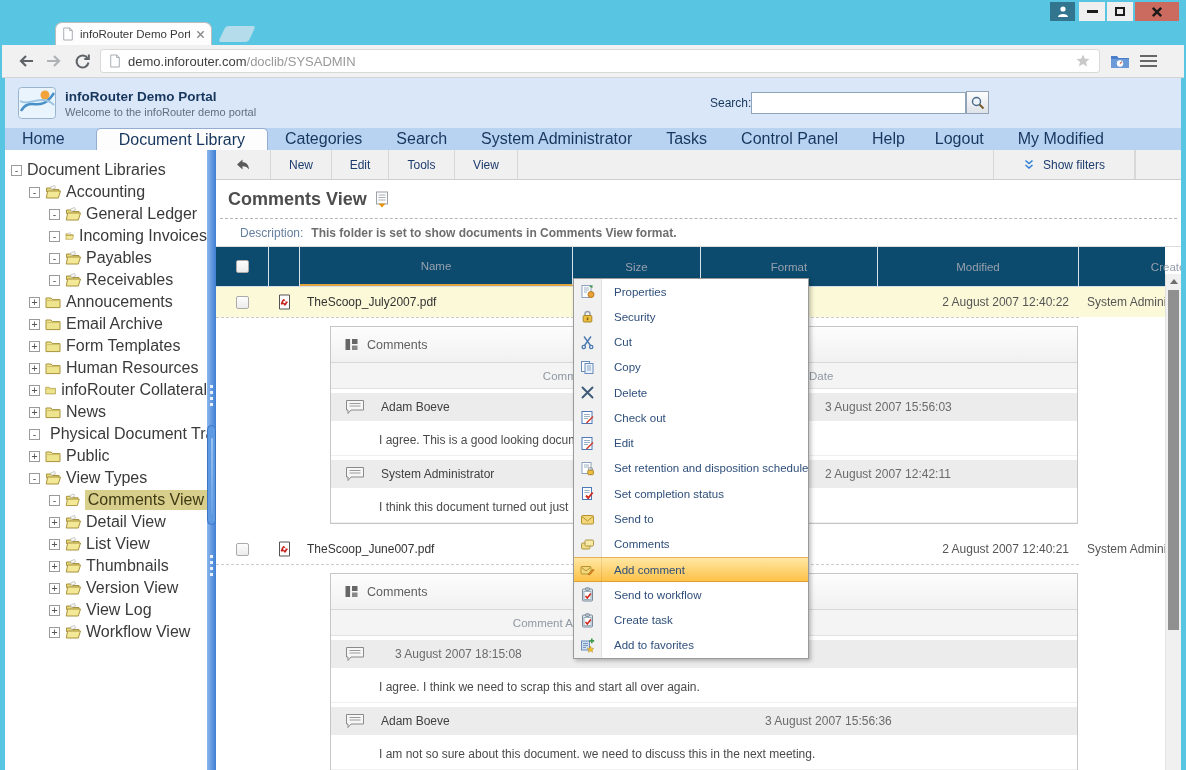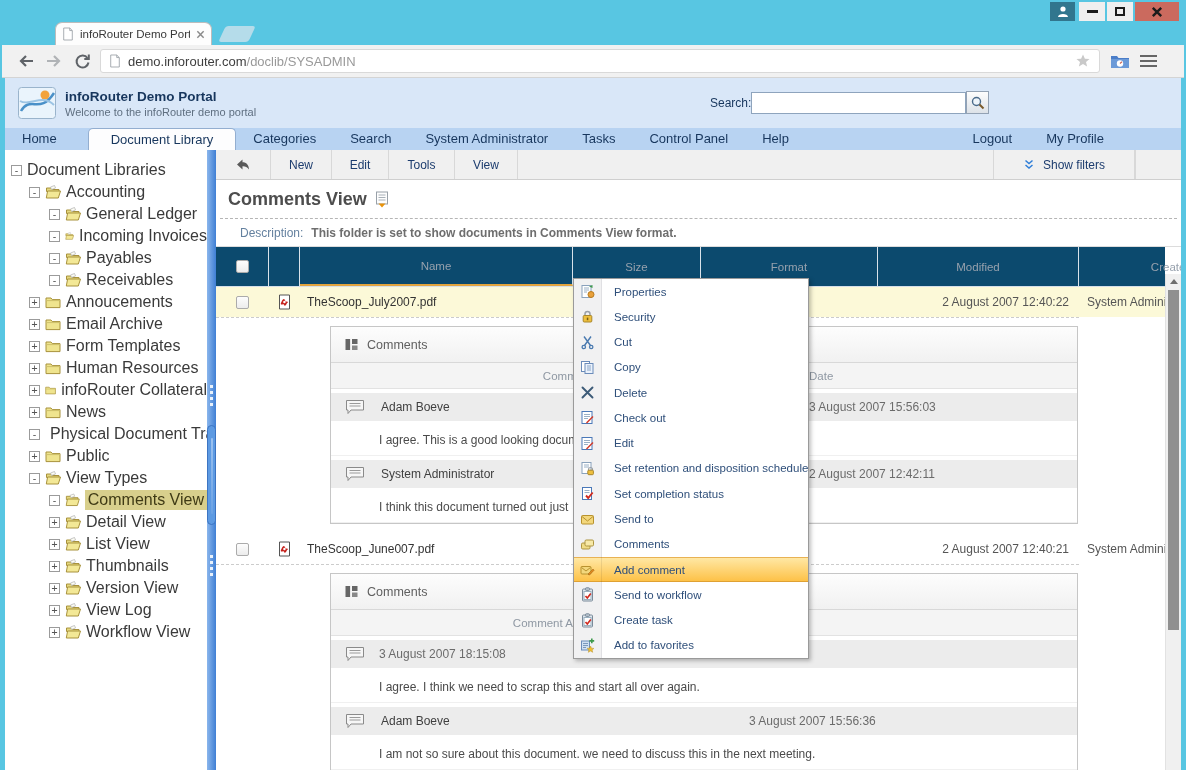--- a/index.html
+++ b/index.html
@@ -42,21 +42,21 @@
   .h-txt{margin-left:9px}
   .h-title{font-size:13.5px;font-weight:bold;color:#17365d}
   .h-sub{font-size:11px;color:#5f6f80;margin-top:2px}
   .searchzone{position:absolute;left:705px;top:13px;display:flex;align-items:center;}
   .s-label{font-size:12px;color:#17365d}
   .s-input{width:215px;height:22px;border:1px solid #8ea4bd;font-size:12px;padding:0 4px;background:#fff}
   .s-btn{width:23px;height:23px;background:linear-gradient(#fdfdfd,#dde2e8);border:1px solid #93a2b4;display:flex;align-items:center;justify-content:center;cursor:pointer}
 
   
   .nav{position:absolute;left:0;top:50px;width:1176px;height:22px;background:#b8d3f2;display:flex;align-items:flex-end}
-  .nav-item{font-size:13px;color:#17365d;padding:0 17px;line-height:22px;cursor:pointer;white-space:nowrap}
+  .nav-item{font-size:16px;color:#17365d;padding:0 17px;line-height:22px;cursor:pointer;white-space:nowrap}
   .nav-item.active{background:#fdfdfe;border:1px solid #93aed0;border-bottom:none;border-radius:5px 5px 0 0;line-height:21px;margin-left:14px;padding:0 22px}
   .nav-right{position:absolute;right:60px;top:0;display:flex}
 
   
   .content{position:absolute;left:0;top:72px;width:1176px;height:620px;display:flex}
   .sidebar{width:202px;height:620px;background:#fff;overflow:hidden;padding-top:9px}
   .ti{display:flex;align-items:center;height:22px;gap:5px;cursor:pointer;white-space:nowrap}
   .lvl0{padding-left:6px}.lvl1{padding-left:24px}.lvl2{padding-left:44px}
   .tgl{width:11px;height:11px;border:1px solid #9b9b9b;background:#fff;font-size:10px;line-height:9px;text-align:center;color:#555;flex:none;font-family:"DejaVu Sans Mono",monospace}
   .tl{font-size:16px;color:#3a3a3a}
@@ -104,21 +104,21 @@
   .phead{height:36px;display:flex;align-items:center;padding-left:14px;gap:9px;background:linear-gradient(#fdfdfd,#f1f1f1);border-bottom:1px solid #d8d8d8}
   .phead span{font-size:12.5px;color:#606060}
   .pcols{height:26px;display:flex;background:#f4f4f4;border-bottom:1px solid #e2e2e2;font-size:11.5px;color:#8f98a3;align-items:center}
   .pc-ic{width:48px;flex:none;display:flex;align-items:center;justify-content:center}
   .pc-author{flex:1;text-align:center}
   .pc-date{flex:none;text-align:left;padding-right:48px}
   .p1 .pc-date{width:268px}
   .p2 .pc-date{width:328px}
   .crow{display:flex;height:28px;margin-top:4px;background:#ececec;align-items:center;font-size:12px;color:#3f3f3f}
   .cr-author{flex:1;padding-left:2px}
-  .cr-date{flex:none;text-align:left;padding-left:0;color:#6b6b6b}
+  .cr-date{flex:none;text-align:left;padding-left:16px;color:#6b6b6b}
   .p1 .cr-date{width:268px}
   .p2 .cr-date{width:328px}
   .ctext{margin-top:4px;height:31px;background:#fff;display:flex;align-items:center;padding-left:48px;font-size:12px;color:#4a4a4a;border-bottom:1px solid #f0f0f0}
 
   
   .vscroll{position:absolute;right:0;top:124px;width:16px;bottom:0;background:#f0f0f0;border-left:1px solid #e2e2e2}
   .vs-up{height:15px;display:flex;align-items:center;justify-content:center}
   .vs-up i{display:block;width:0;height:0;border-left:4px solid transparent;border-right:4px solid transparent;border-bottom:5px solid #6e6e6e}
   .vs-thumb{position:absolute;left:2px;right:2px;top:16px;height:340px;background:#909090;cursor:grab}
 
@@ -293,21 +293,21 @@
       <div class="nav-item">Home</div>
       <div class="nav-item active">Document Library</div>
       <div class="nav-item">Categories</div>
       <div class="nav-item">Search</div>
       <div class="nav-item">System Administrator</div>
       <div class="nav-item">Tasks</div>
       <div class="nav-item">Control Panel</div>
       <div class="nav-item">Help</div>
       <div class="nav-right">
         <div class="nav-item">Logout</div>
-        <div class="nav-item">My Profile</div>
+        <div class="nav-item">My Modified</div>
       </div>
     </div>
 
     <div class="content">
 
       <div class="sidebar">
         <div class="ti lvl0">
             <span class="tgl">-</span>
             <span class="tl">Document Libraries</span>
           </div>

